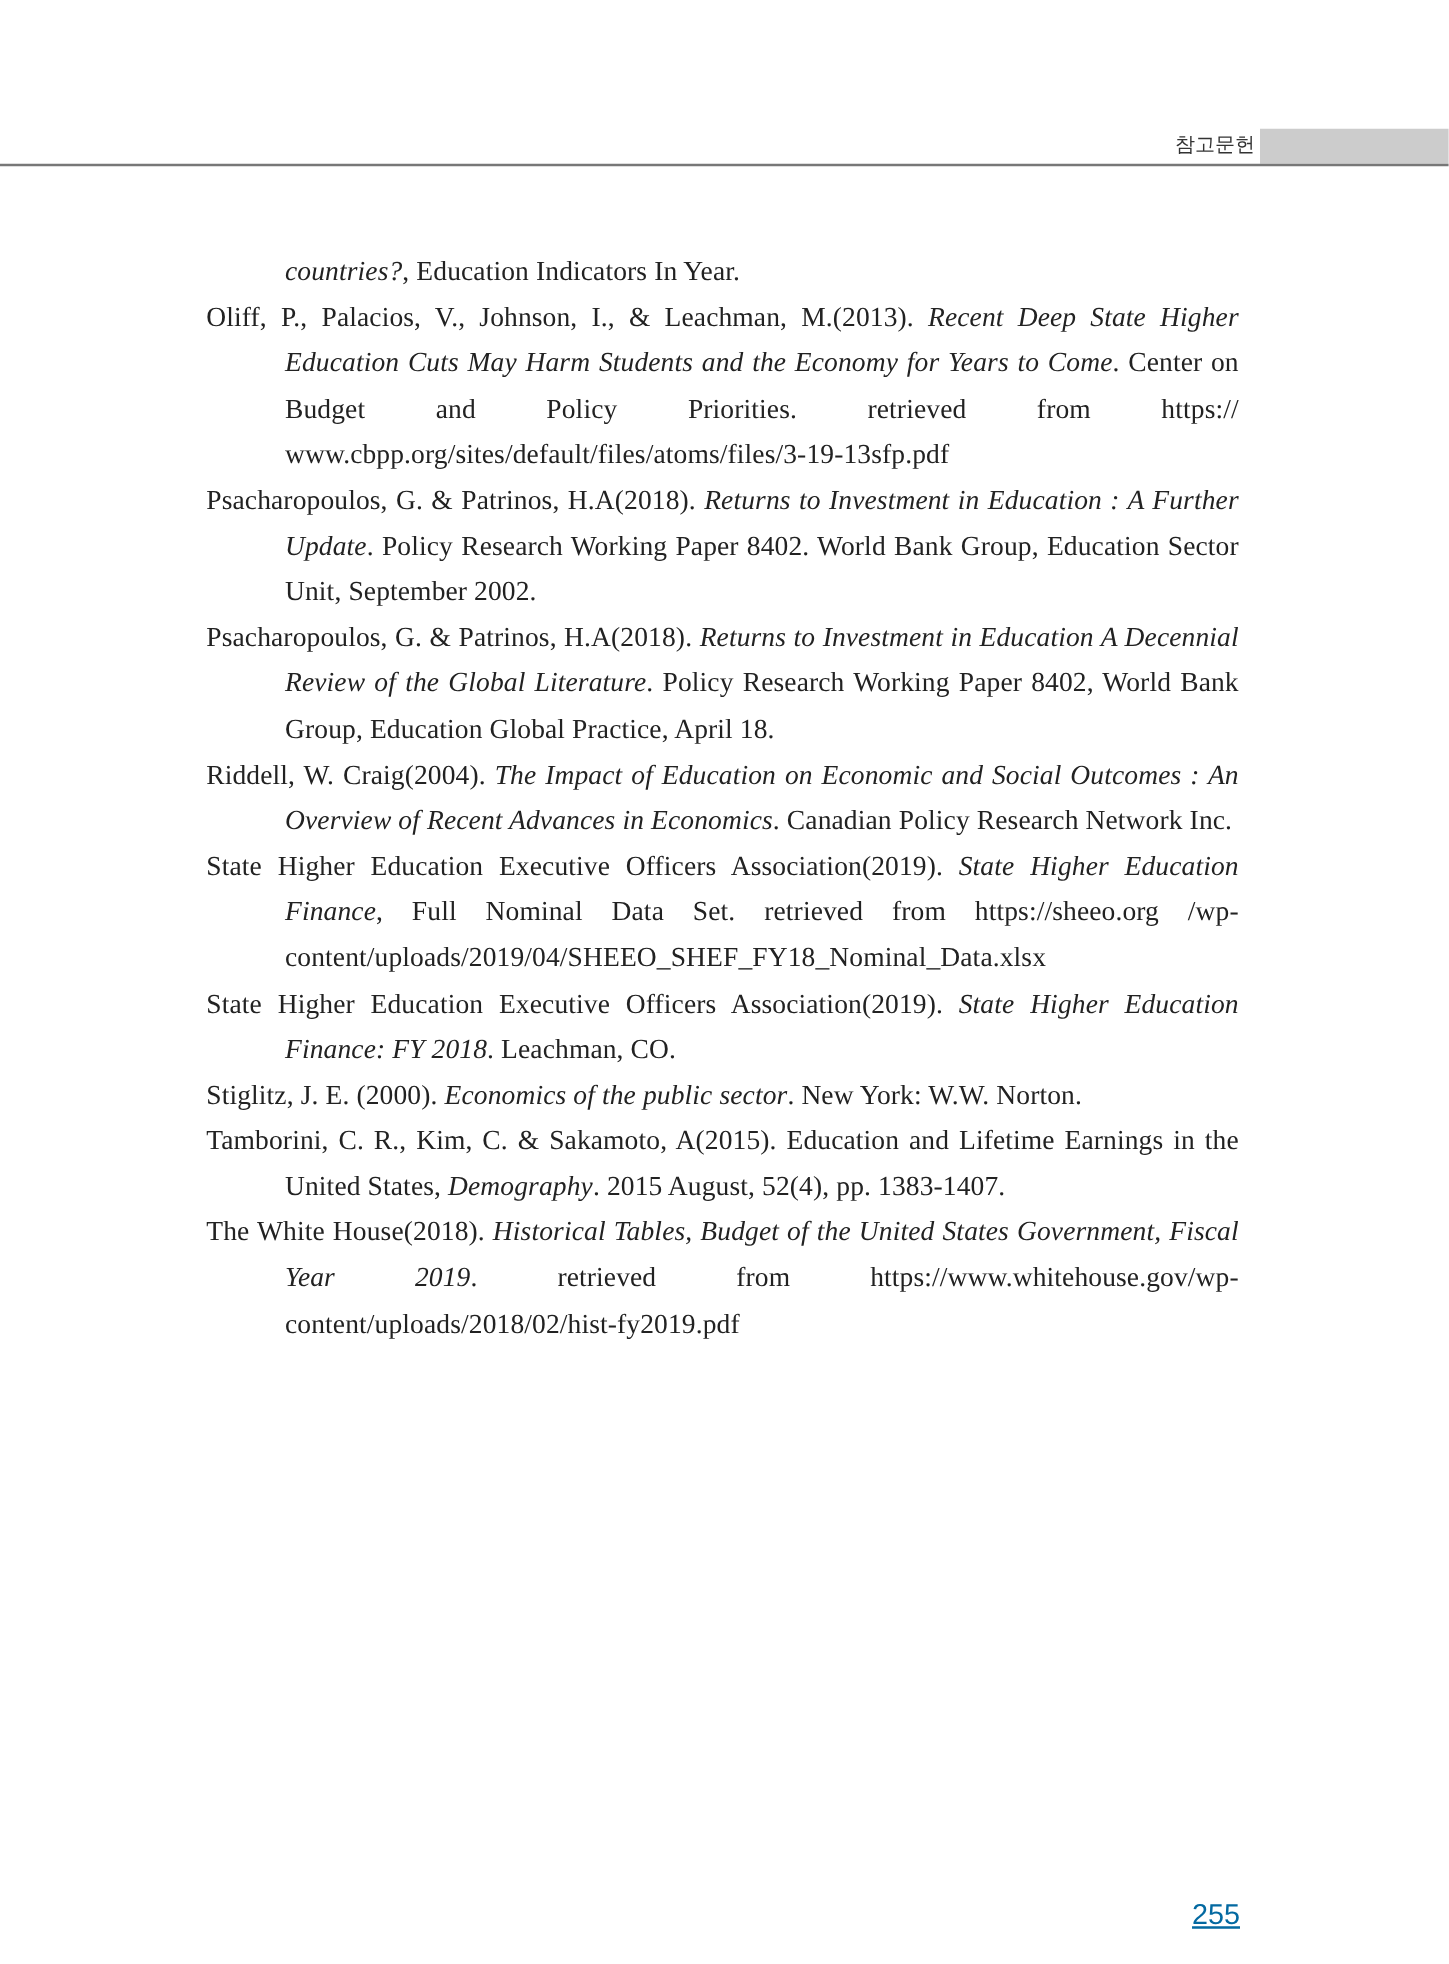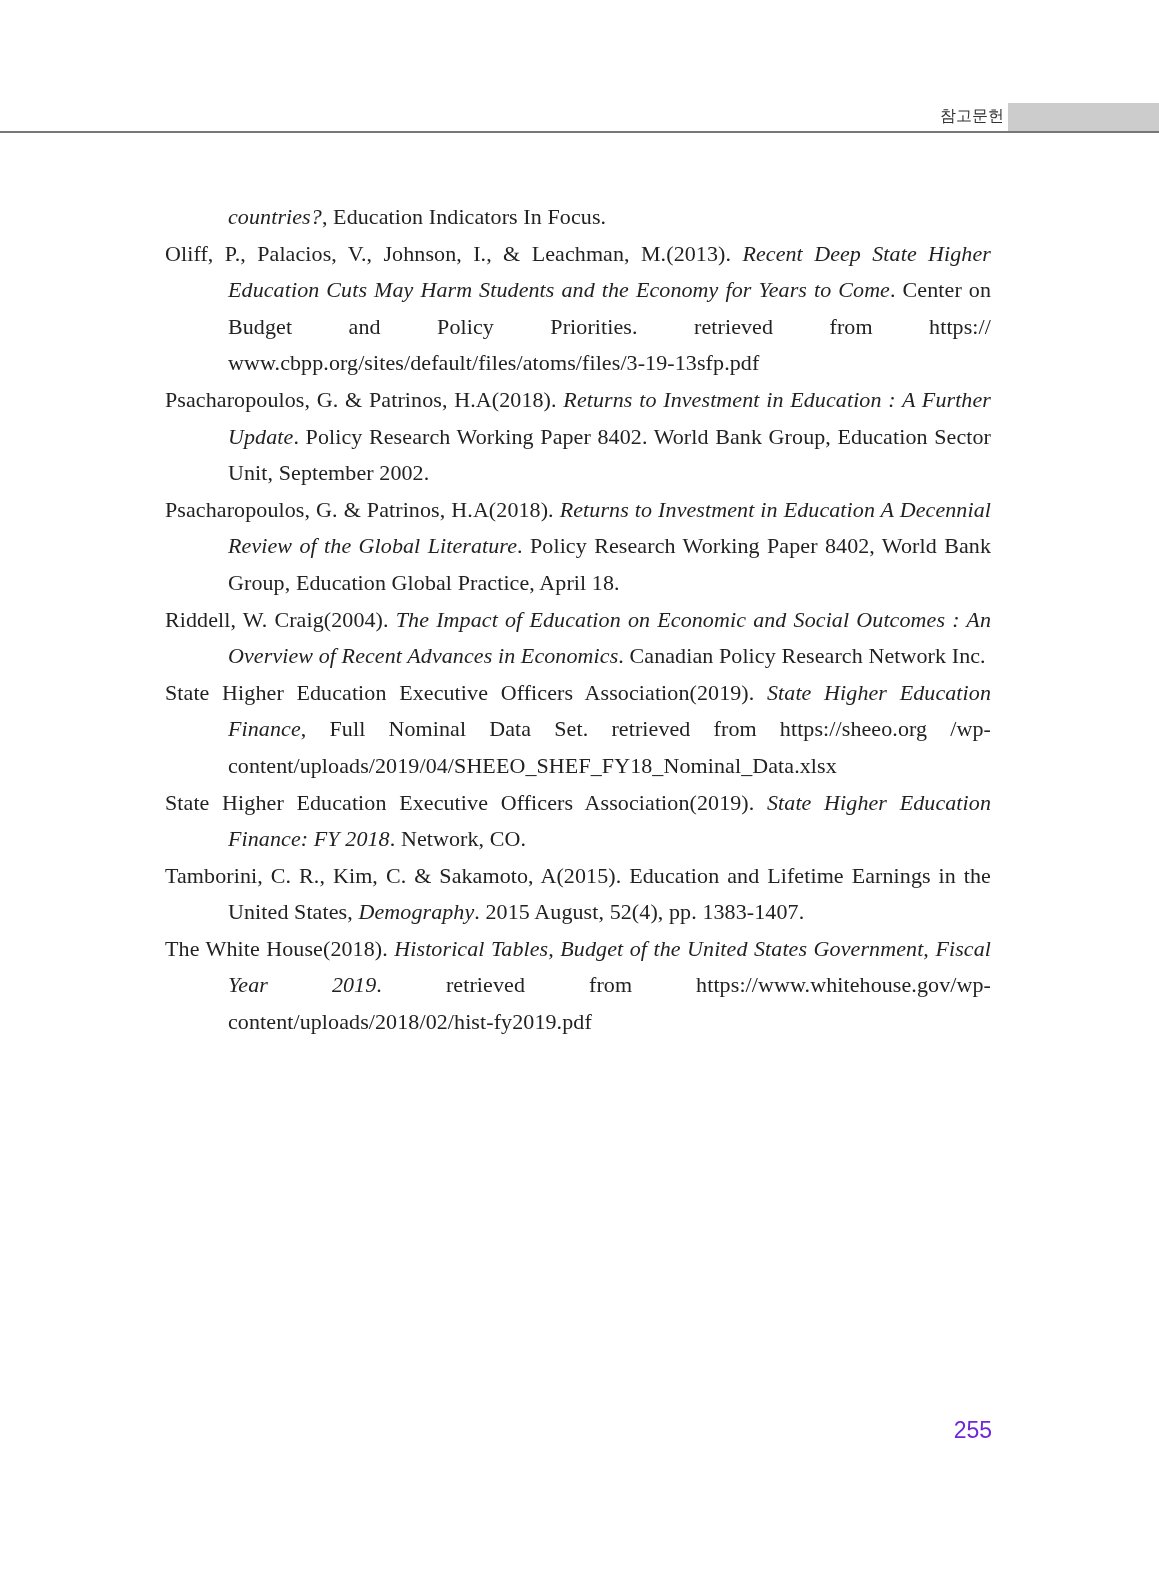--- a/index.html
+++ b/index.html
@@ -26,38 +26,39 @@
   }
   .ref {
     font-size: 22px; line-height: 36.6px;
     padding-left: 63px; text-indent: -63px;
     text-align: justify; letter-spacing: 0.1px;
     margin: 0;
   }
   .ref.cont { text-indent: 0; }
   .ref i { font-style: italic; }
   .page-number {
-    position: absolute; left: 940px; top: 1417px; width: 52px;
+    position: absolute; left: 940px; top: 1518px; width: 52px;
     text-align: right;
     font-family: "Liberation Sans", "DejaVu Sans", sans-serif;
-    font-size: 23px; color: #6d28d9;
+    font-size: 23px; color: #0369a1; text-decoration: underline;
   }
 </style>
 </head>
 <body>
 
 <div class="header-label">참고문헌</div>
 <div class="header-tab"></div>
 <div class="header-rule"></div>
 
 <div class="refs" id="refs">
-    <p class="ref cont"><i>countries?</i><span>, Education Indicators In Focus.</span></p>
+    <p class="ref cont"><i>countries?</i><span>, Education Indicators In Year.</span></p>
     <p class="ref"><span>Oliff, P., Palacios, V., Johnson, I., &amp; Leachman, M.(2013). </span><i>Recent Deep State Higher Education Cuts May Harm Students and the Economy for Years to Come</i><span>. Center on Budget and Policy Priorities. retrieved from https:// www.cbpp.org/sites/default/files/atoms/files/3-19-13sfp.pdf</span></p>
     <p class="ref"><span>Psacharopoulos, G. &amp; Patrinos, H.A(2018). </span><i>Returns to Investment in Education : A Further Update</i><span>. Policy Research Working Paper 8402. World Bank Group, Education Sector Unit, September 2002.</span></p>
     <p class="ref"><span>Psacharopoulos, G. &amp; Patrinos, H.A(2018). </span><i>Returns to Investment in Education A Decennial Review of the Global Literature</i><span>. Policy Research Working Paper 8402, World Bank Group, Education Global Practice, April 18.</span></p>
     <p class="ref"><span>Riddell, W. Craig(2004). </span><i>The Impact of Education on Economic and Social Outcomes : An Overview of Recent Advances in Economics</i><span>. Canadian Policy Research Network Inc.</span></p>
     <p class="ref"><span>State Higher Education Executive Officers Association(2019). </span><i>State Higher Education Finance</i><span>, Full Nominal Data Set. retrieved from https://sheeo.org /wp-content/uploads/2019/04/SHEEO_SHEF_FY18_Nominal_Data.xlsx</span></p>
-    <p class="ref"><span>State Higher Education Executive Officers Association(2019). </span><i>State Higher Education Finance: FY 2018</i><span>. Network, CO.</span></p>
+    <p class="ref"><span>State Higher Education Executive Officers Association(2019). </span><i>State Higher Education Finance: FY 2018</i><span>. Leachman, CO.</span></p>
+    <p class="ref"><span>Stiglitz, J. E. (2000). </span><i>Economics of the public sector</i><span>. New York: W.W. Norton.</span></p>
     <p class="ref"><span>Tamborini, C. R., Kim, C. &amp; Sakamoto, A(2015).  Education and Lifetime Earnings in the United States, </span><i>Demography</i><span>. 2015 August, 52(4), pp. 1383-1407.</span></p>
     <p class="ref"><span>The White House(2018). </span><i>Historical Tables, Budget of the United States Government, Fiscal Year 2019</i><span>. retrieved from https://www.whitehouse.gov/wp-content/uploads/2018/02/hist-fy2019.pdf</span></p>
   </div>
 
 <div class="page-number">255</div>
 
 </body></html>

